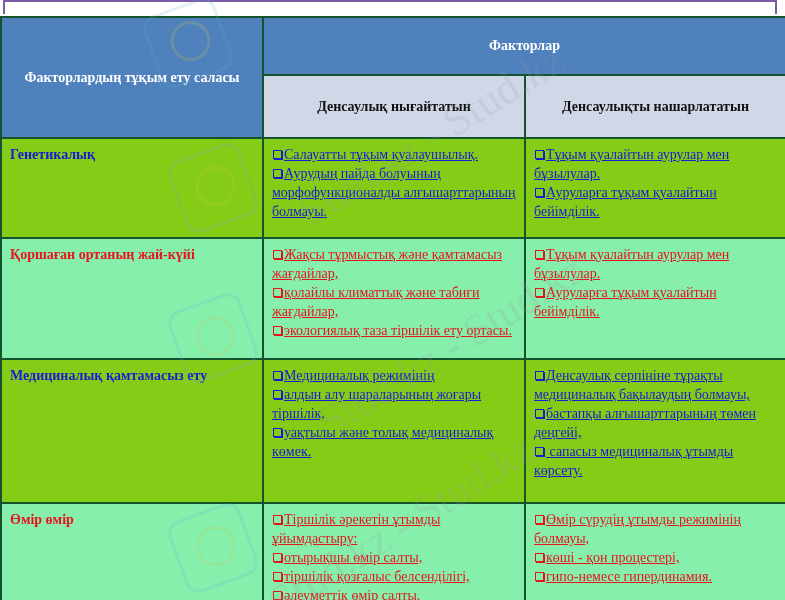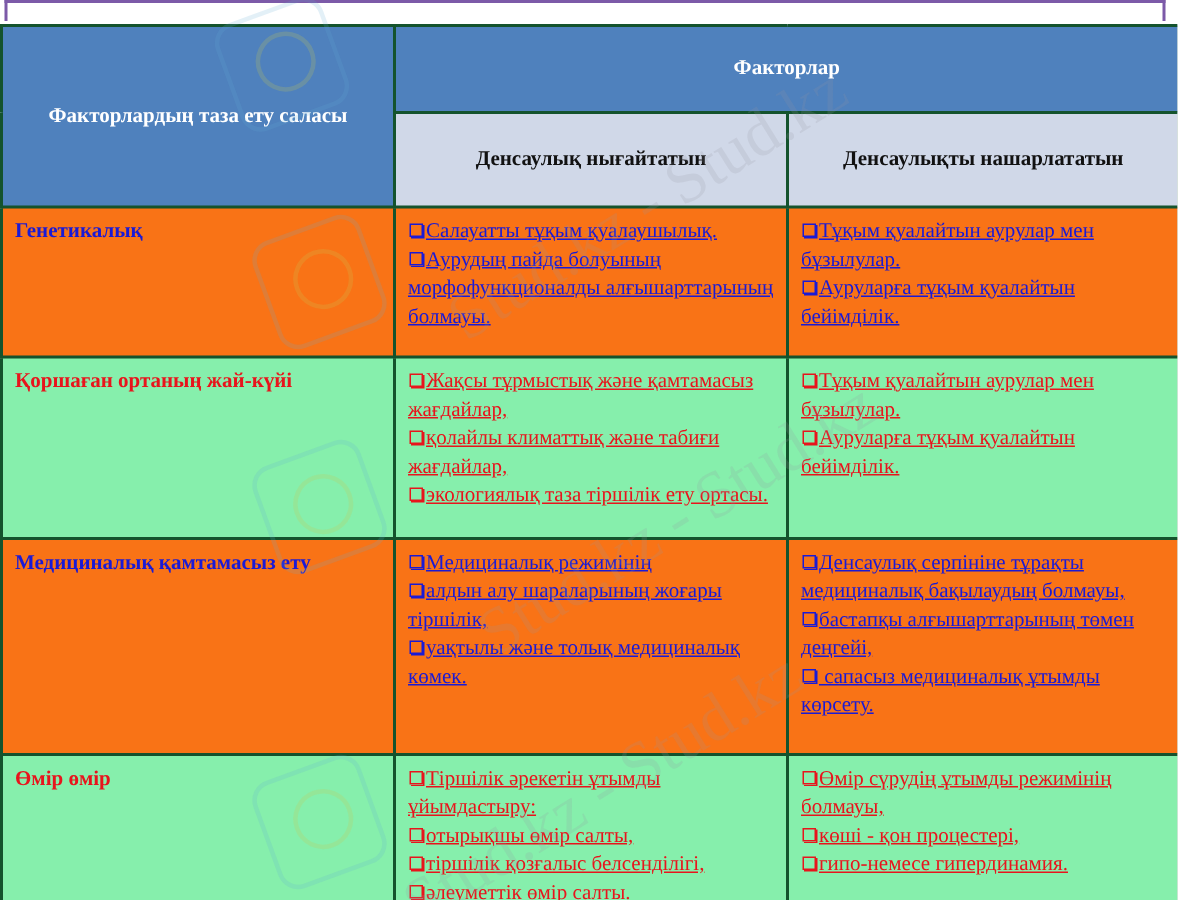--- a/index.html
+++ b/index.html
@@ -59,21 +59,21 @@
       font-size: 14px;
       text-align: center;
       vertical-align: middle !important;
     }
     .hdr-group {
       height: 58px;
     }
     .hdr-sub-cell {
       height: 63px;
     }
-    .row-light { background: #f97316; }
+    .row-light { background: #84cc16; }
     .row-dark  { background: #86efac; }
     .area-cell {
       padding: 8px 8px 0 8px !important;
       font-weight: bold;
       font-size: 14px;
     }
     .list-cell {
       padding: 6px 8px 0 8px !important;
       font-size: 14px;
       line-height: 19px;
@@ -132,21 +132,21 @@
 
   <table class="factors">
     <colgroup>
       <col style="width:262px">
       <col style="width:262px">
       <col style="width:261px">
     </colgroup>
     <tbody>
         <tr>
       <th class="hdr-main" rowspan="2">
-        <span>Факторлардың таза ету саласы</span>
+        <span>Факторлардың тұқым ету саласы</span>
       </th>
       <th class="hdr-main hdr-group" colspan="2">
         <span>Факторлар</span>
       </th>
     </tr>
     <tr>
       <th class="hdr-sub hdr-sub-cell">
         <span>Денсаулық нығайтатын</span>
       </th>
       <th class="hdr-sub hdr-sub-cell">

